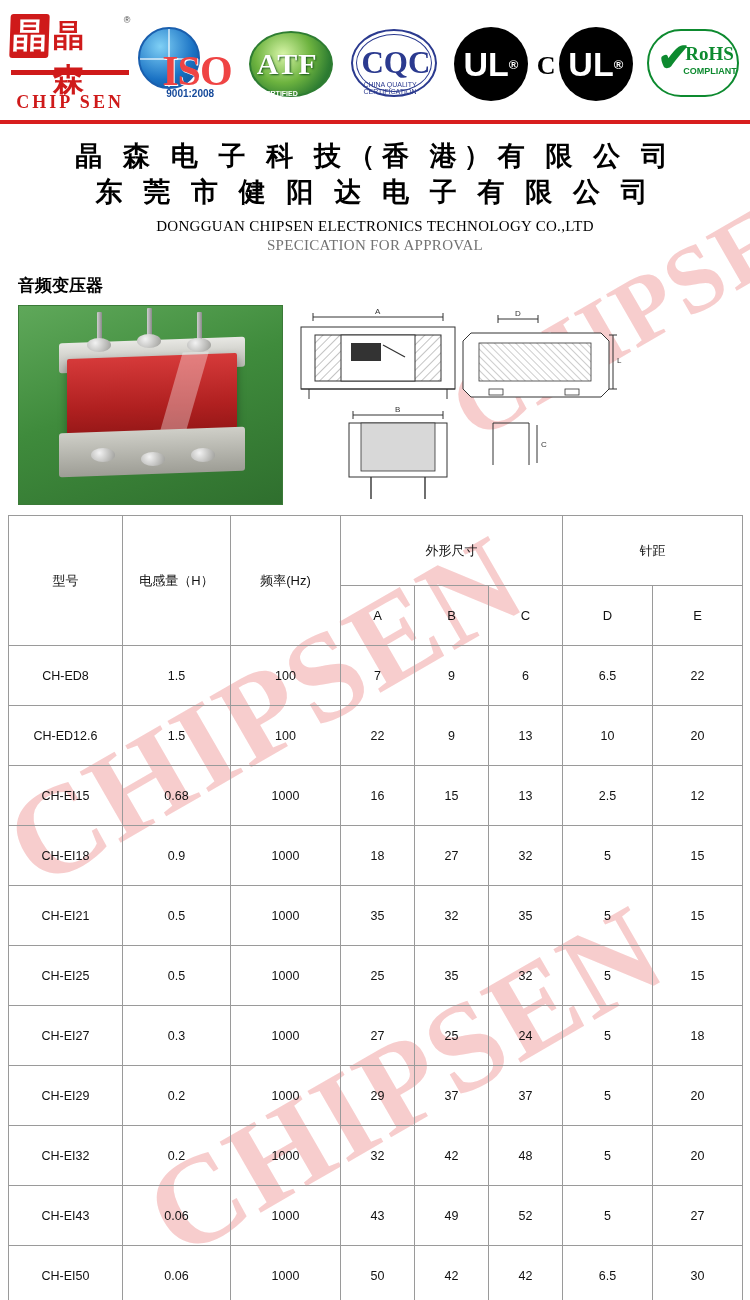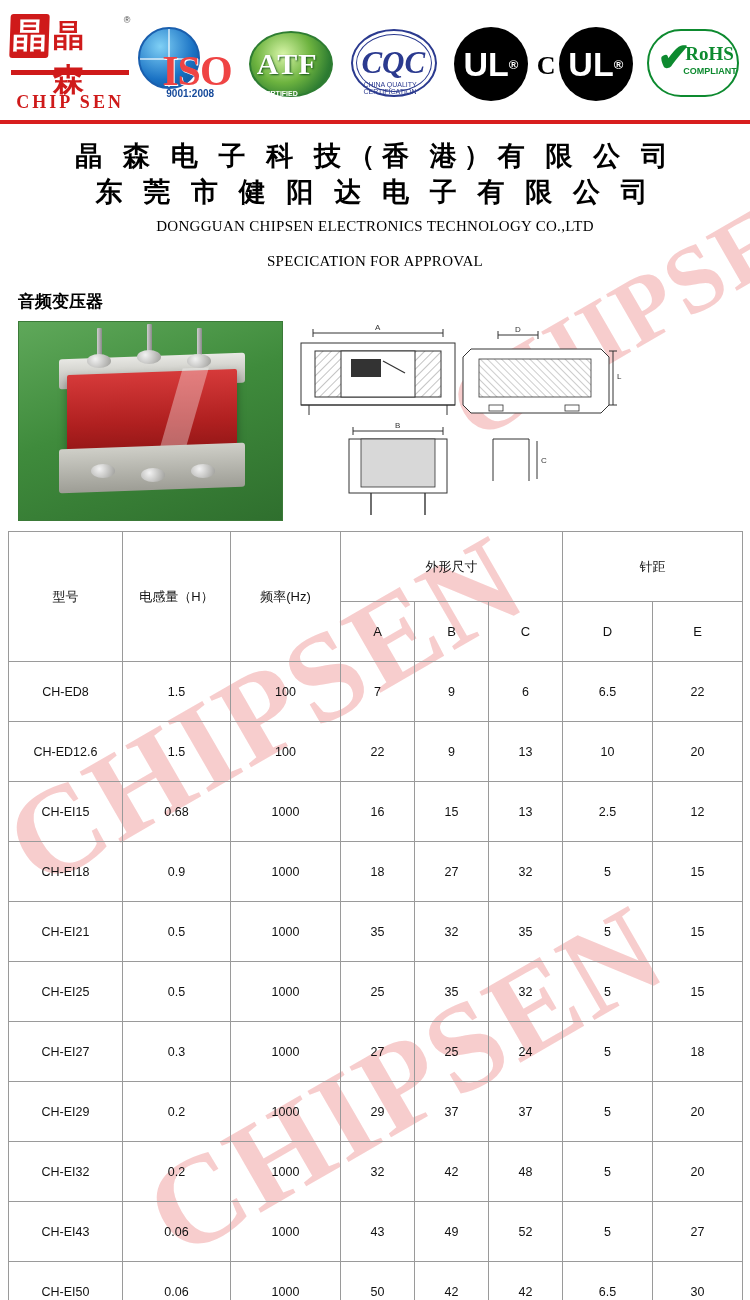--- a/index.html
+++ b/index.html
@@ -153,21 +153,20 @@
   }
   .cqc-ring2 {
     position: absolute; left: 11px; top: 13px; width: 76px; height: 58px;
     border: 1px solid #2b3a8f; border-radius: 50%;
   }
   .cqc-text {
     position: absolute; left: 16px; top: 24px;
     font-family: "Liberation Serif", serif;
     font-size: 31px; font-weight: bold; color: #2b3a8f;
     letter-spacing: 0px;
-    font-style: italic;
   }
   .cqc-sub {
     position: absolute; left: 18px; bottom: 12px; font-size: 7px; color: #2b3a8f;
   }
 
   .ul {
     width: 82px; height: 86px; position: relative;
   }
   .ul-circle {
     position: absolute; left: 4px; top: 6px; width: 74px; height: 74px;
@@ -218,21 +217,21 @@
     letter-spacing: 7px;
     color: #000;
     line-height: 36px;
   }
   .t-en1 {
     font-family: "Liberation Serif", serif;
     font-size: 15px; color: #000; margin-top: 8px; letter-spacing: .3px;
   }
   .t-en2 {
     font-family: "Liberation Serif", serif;
-    font-size: 15px; color: #000000; margin-top: 18px; letter-spacing: .3px;
+    font-size: 15px; color: #737373; margin-top: 2px; letter-spacing: .3px;
   }
 
   
   .prod-label {
     position: relative; z-index: 10;
     font-family: "Liberation Serif", serif;
     font-weight: bold;
     font-size: 17px;
     color: #000;
     margin: 16px 0 8px 18px;

